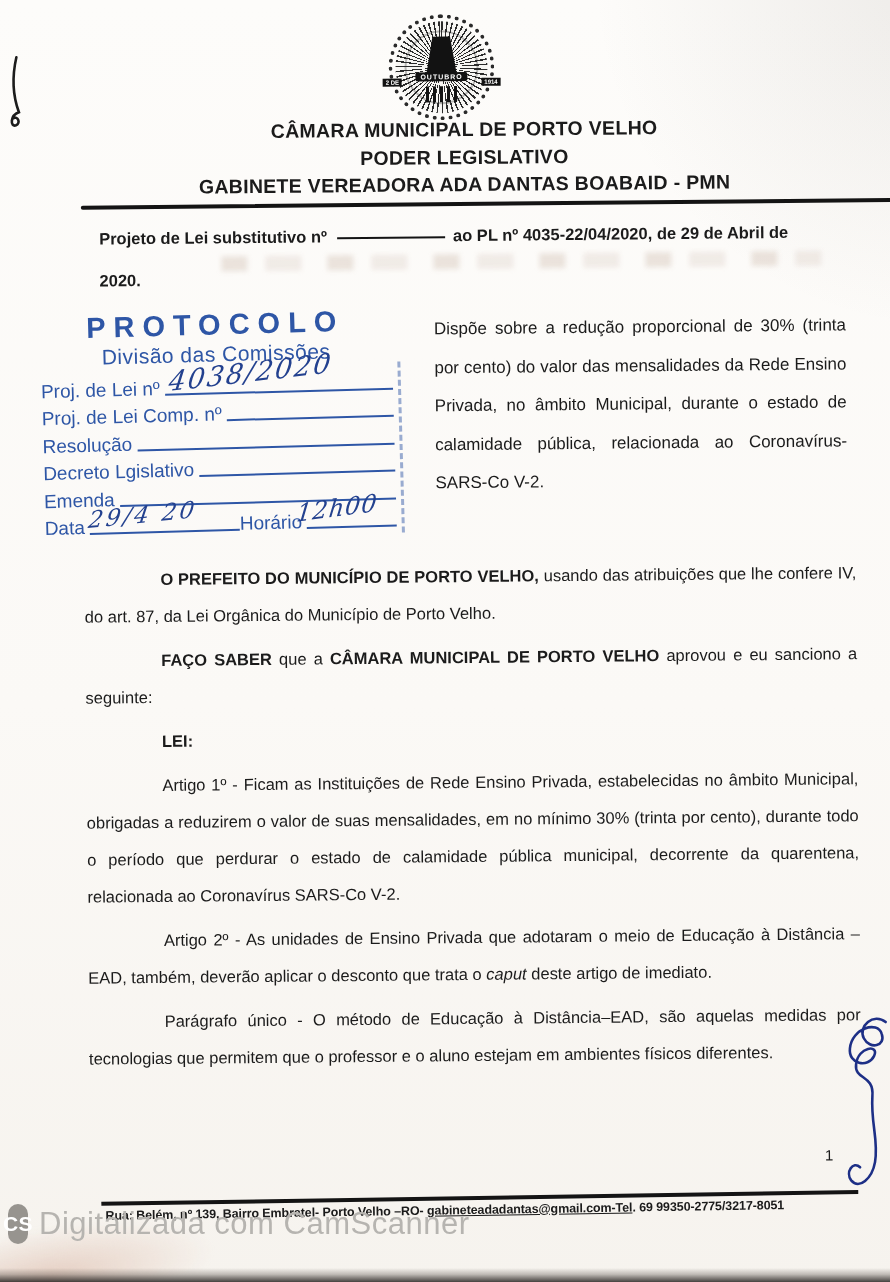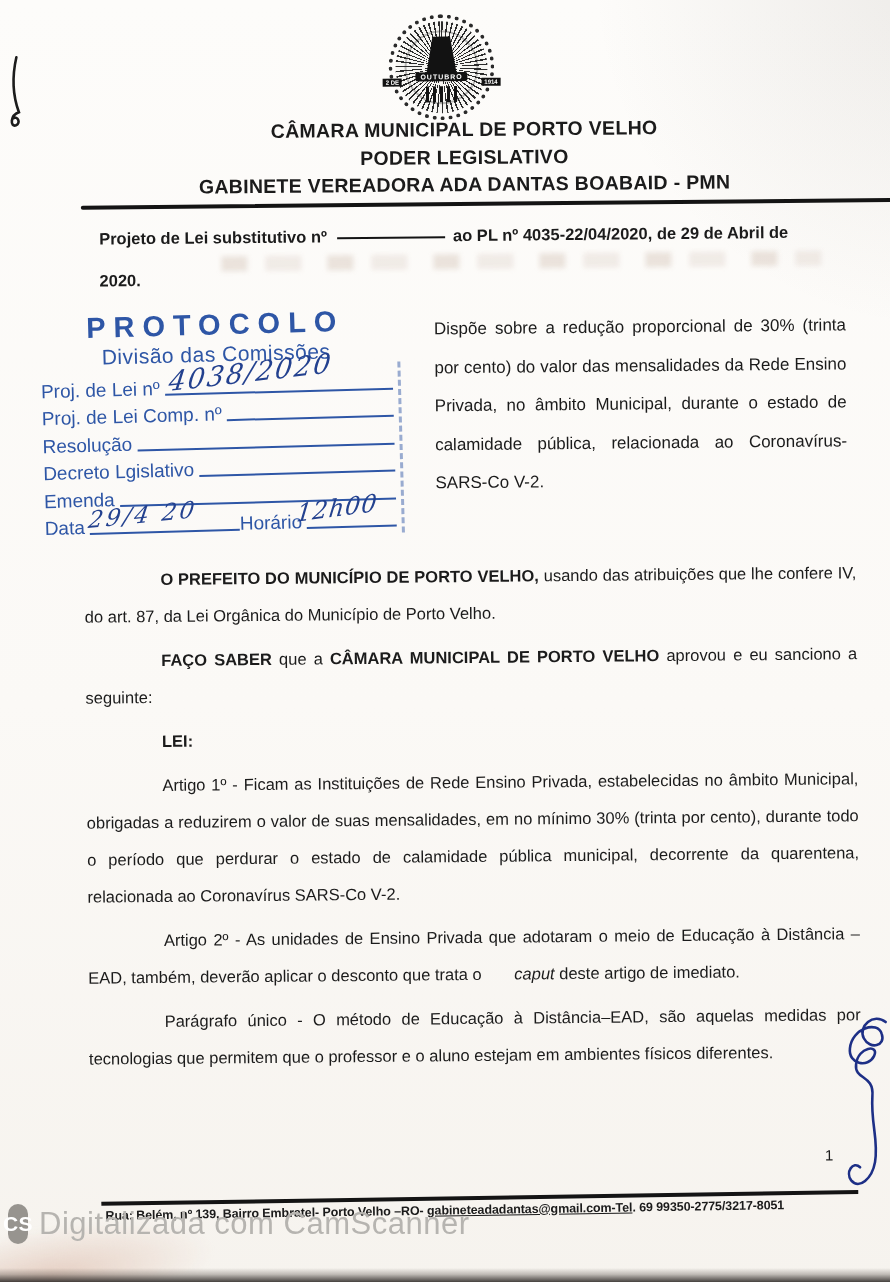--- a/index.html
+++ b/index.html
@@ -67,21 +67,21 @@
   .hw-date  { left:44px;  top:-9px;  font-size:23px; letter-spacing:3px; transform:rotate(-4deg) skewX(-14deg); }
   .hw-time  { left:252px; top:-11px; font-size:24px; letter-spacing:1px; transform:rotate(-6deg) skewX(-14deg); }
 
   
   .ementa { position:absolute; top:310px; left:437px; width:412px; font-size:17px; line-height:38.5px; text-align:justify; }
 
   
   .body { position:absolute; top:558px; left:85px; width:772px; font-size:16.5px; line-height:37px; text-align:justify; }
   .body p { margin:0 0 7px 0; text-indent:76px; }
   .body .lei { font-weight:bold; }
-  .caput { font-style:italic;margin-left:28px; }
+  .caput { font-style:italic; }
 
   
   .signature { position:absolute; left:830px; top:1016px; }
   .page-number { position:absolute; left:820px; top:1150px; font-size:15px; }
 
   
   .footer-block { position:absolute; top:1196px; left:0; right:0; transform:rotate(-0.35deg); }
   .footer-rule { margin-left:96px; width:757px; height:3.5px; background:#141414; }
   .footer-text { margin:3px 0 0 100px; width:758px; font-size:12.5px; font-weight:bold; letter-spacing:-.1px; white-space:nowrap; }
   .footer-email { text-decoration:underline; }

